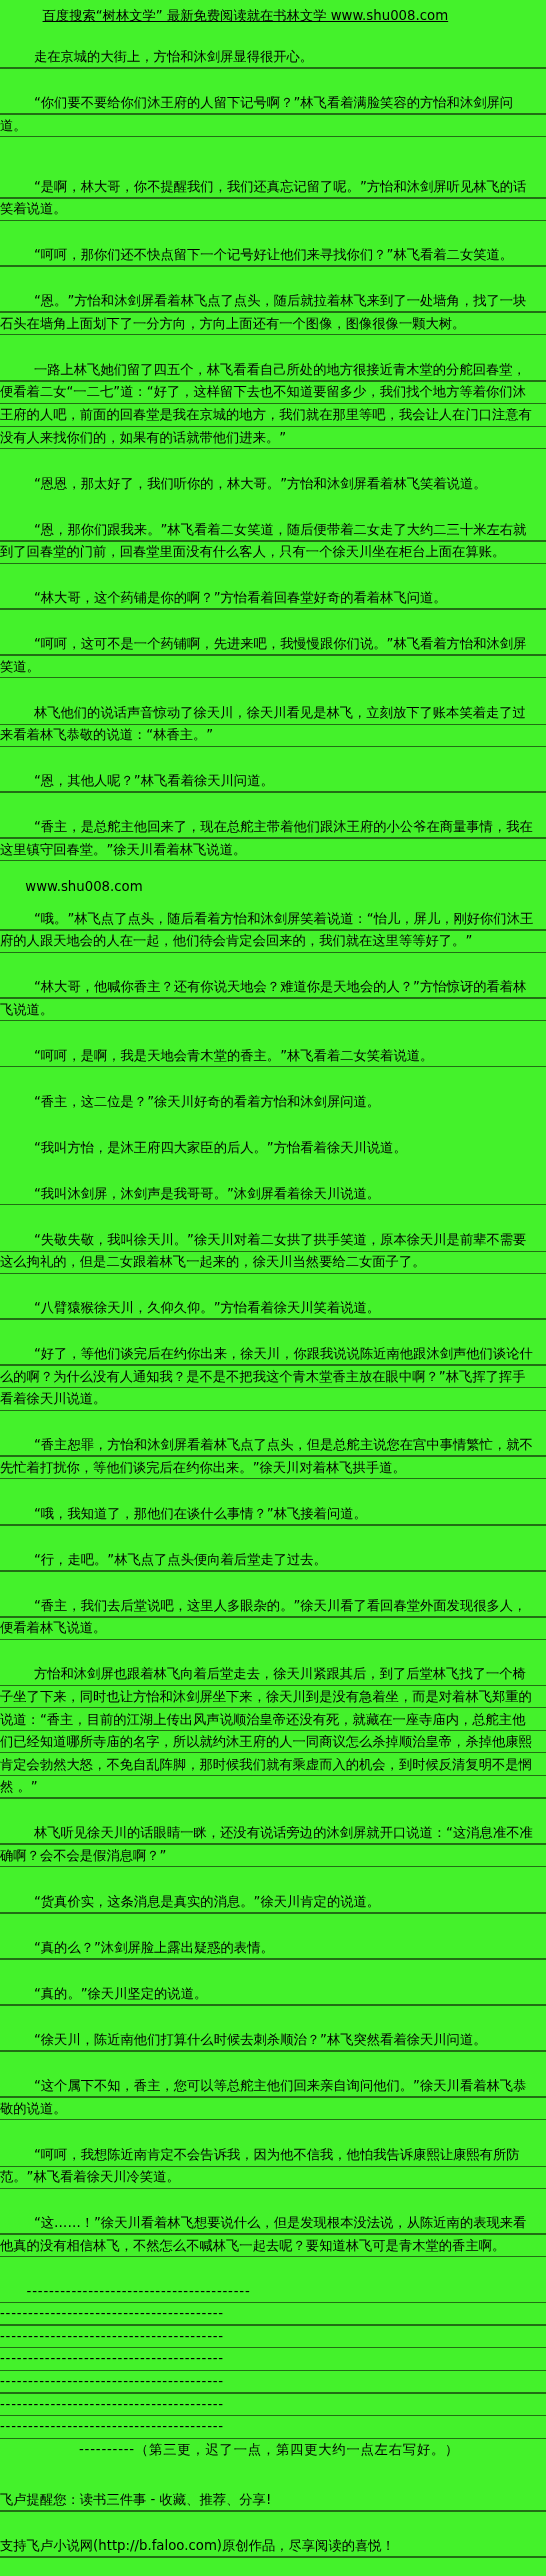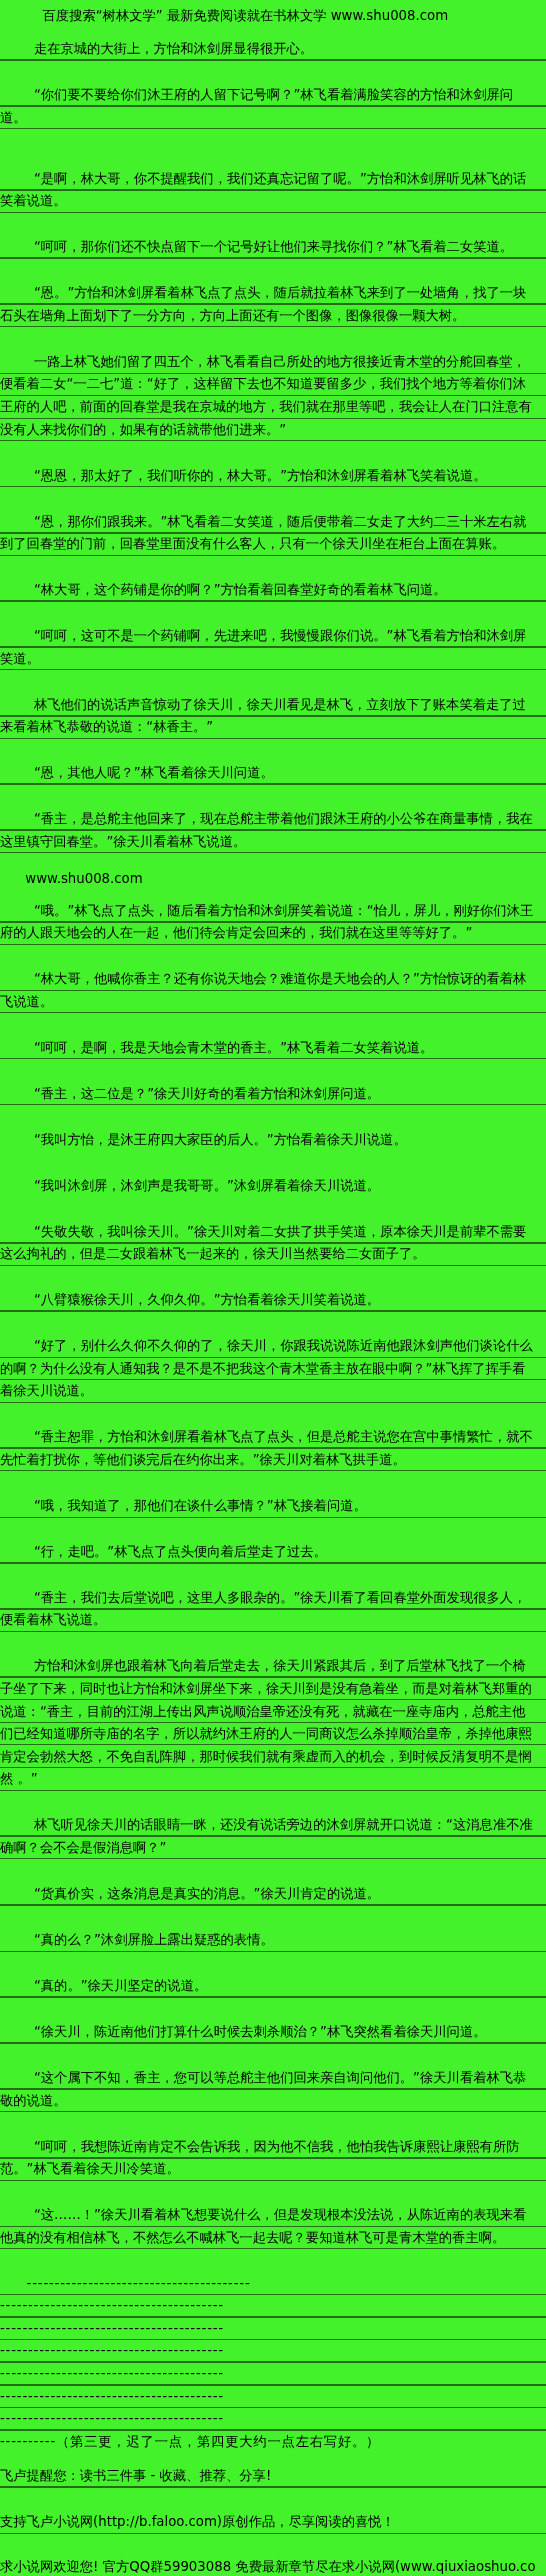--- a/index.html
+++ b/index.html
@@ -24,25 +24,25 @@
     margin:0 0 23.4px 0;
     padding-right:7.8px;
     box-sizing:border-box;
     word-break:break-all;
     background-image:repeating-linear-gradient(180deg,
       rgba(0,0,0,0) 0px, rgba(0,0,0,0) 21.5px,
       rgba(15,40,8,0.65) 21.5px, rgba(15,40,8,0.65) 22.6px);
   }
   .x29{padding-bottom:15px;}
   .m4{margin-bottom:14px;}
-  .head{background-image:none;text-indent:3.2em;line-height:20px;margin-bottom:12px;}
+  .head{background-image:none;text-indent:3.2em;line-height:20px;margin-bottom:20px;text-decoration:underline;}
   .mid-url{background-image:none;text-indent:1.9em;margin-bottom:9.4px;}
   .dash{margin-bottom:0;text-indent:0;letter-spacing:0.8px;}
   .dash-first{text-indent:2em;}
-  .dash-end{margin-bottom:12px;}
+  .dash-end{margin-bottom:28px;text-align:center;}
   .foot{text-indent:0;}
   .foot-plain{background-image:none;text-indent:0;line-height:20px;margin-bottom:0;}
 </style>
 </head>
 <body style="background: rgb(68, 242, 43); color: rgb(0, 0, 0);">
 
 <div class="pg">
     <div class="para head">百度搜索“树林文学” 最新免费阅读就在书林文学 www.shu008.com</div>
     <div class="para">走在京城的大街上，方怡和沐剑屏显得很开心。</div>
     <div class="para x29">“你们要不要给你们沐王府的人留下记号啊？”林飞看着满脸笑容的方怡和沐剑屏问道。</div>
@@ -59,21 +59,21 @@
     <div class="para m4">“香主，是总舵主他回来了，现在总舵主带着他们跟沐王府的小公爷在商量事情，我在这里镇守回春堂。”徐天川看着林飞说道。</div>
     <div class="para mid-url">www.shu008.com</div>
     <div class="para">“哦。”林飞点了点头，随后看着方怡和沐剑屏笑着说道：“怡儿，屏儿，刚好你们沐王府的人跟天地会的人在一起，他们待会肯定会回来的，我们就在这里等等好了。”</div>
     <div class="para">“林大哥，他喊你香主？还有你说天地会？难道你是天地会的人？”方怡惊讶的看着林飞说道。</div>
     <div class="para">“呵呵，是啊，我是天地会青木堂的香主。”林飞看着二女笑着说道。</div>
     <div class="para">“香主，这二位是？”徐天川好奇的看着方怡和沐剑屏问道。</div>
     <div class="para">“我叫方怡，是沐王府四大家臣的后人。”方怡看着徐天川说道。</div>
     <div class="para">“我叫沐剑屏，沐剑声是我哥哥。”沐剑屏看着徐天川说道。</div>
     <div class="para">“失敬失敬，我叫徐天川。”徐天川对着二女拱了拱手笑道，原本徐天川是前辈不需要这么拘礼的，但是二女跟着林飞一起来的，徐天川当然要给二女面子了。</div>
     <div class="para">“八臂猿猴徐天川，久仰久仰。”方怡看着徐天川笑着说道。</div>
-    <div class="para">“好了，别什么久仰不久仰的了，徐天川，你跟我说说陈近南他跟沐剑声他们谈论什么的啊？为什么没有人通知我？是不是不把我这个青木堂香主放在眼中啊？”林飞挥了挥手看着徐天川说道。</div>
+    <div class="para">“好了，等他们谈完后在约你出来，徐天川，你跟我说说陈近南他跟沐剑声他们谈论什么的啊？为什么没有人通知我？是不是不把我这个青木堂香主放在眼中啊？”林飞挥了挥手看着徐天川说道。</div>
     <div class="para">“香主恕罪，方怡和沐剑屏看着林飞点了点头，但是总舵主说您在宫中事情繁忙，就不先忙着打扰你，等他们谈完后在约你出来。”徐天川对着林飞拱手道。</div>
     <div class="para">“哦，我知道了，那他们在谈什么事情？”林飞接着问道。</div>
     <div class="para">“行，走吧。”林飞点了点头便向着后堂走了过去。</div>
     <div class="para">“香主，我们去后堂说吧，这里人多眼杂的。”徐天川看了看回春堂外面发现很多人，便看着林飞说道。</div>
     <div class="para">方怡和沐剑屏也跟着林飞向着后堂走去，徐天川紧跟其后，到了后堂林飞找了一个椅子坐了下来，同时也让方怡和沐剑屏坐下来，徐天川到是没有急着坐，而是对着林飞郑重的说道：“香主，目前的江湖上传出风声说顺治皇帝还没有死，就藏在一座寺庙内，总舵主他们已经知道哪所寺庙的名字，所以就约沐王府的人一同商议怎么杀掉顺治皇帝，杀掉他康熙肯定会勃然大怒，不免自乱阵脚，那时候我们就有乘虚而入的机会，到时候反清复明不是惘然 。”</div>
     <div class="para">林飞听见徐天川的话眼睛一眯，还没有说话旁边的沐剑屏就开口说道：“这消息准不准确啊？会不会是假消息啊？”</div>
     <div class="para">“货真价实，这条消息是真实的消息。”徐天川肯定的说道。</div>
     <div class="para">“真的么？”沐剑屏脸上露出疑惑的表情。</div>
     <div class="para">“真的。”徐天川坚定的说道。</div>
     <div class="para">“徐天川，陈近南他们打算什么时候去刺杀顺治？”林飞突然看着徐天川问道。</div>

